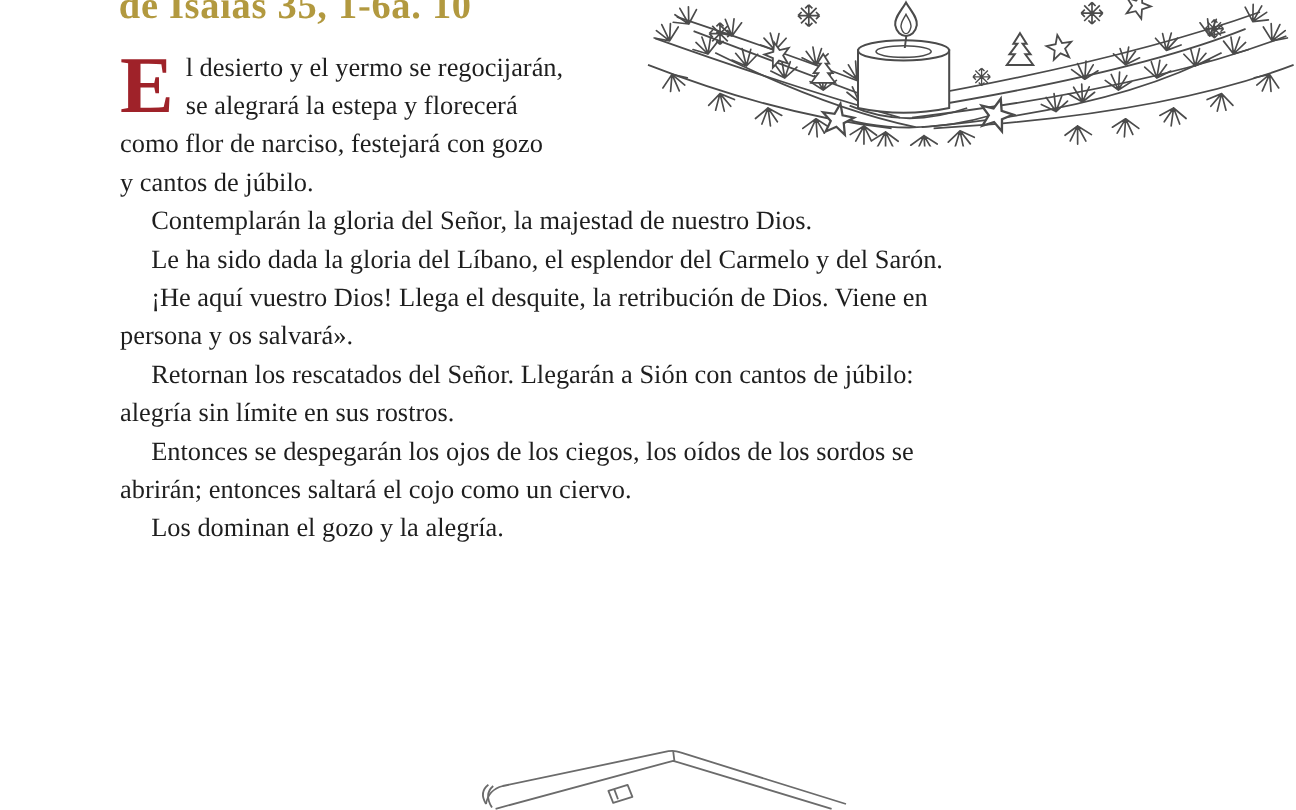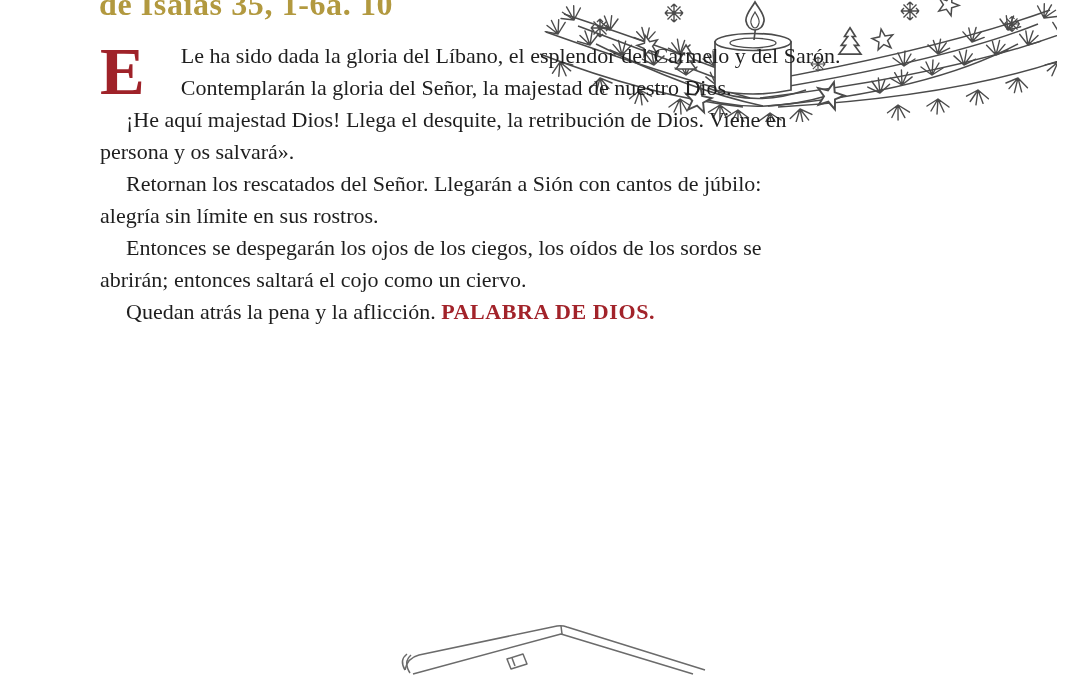--- a/index.html
+++ b/index.html
@@ -1,18 +1,19 @@
 <!DOCTYPE html>
 <html><head>
 <meta charset="utf-8">
 <style>
   html,body{margin:0;padding:0;background:#fff;}
   .page{
     position:relative;width:1057px;height:675px;background:#ffffff;overflow:hidden;
     font-family:"Liberation Serif","DejaVu Serif",serif;
+    padding-left:23px;
   }
   .heading{
     position:absolute;left:99px;top:-14px;
     font-size:32px;font-weight:700;color:#b2993f;letter-spacing:.6px;white-space:nowrap;
   }
   .reading{
     position:absolute;left:100px;top:40px;width:882px;
     font-size:22px;line-height:32px;color:#1e1e1e;
   }
   .reading p{margin:0;padding:0;}
@@ -131,30 +132,33 @@
         <ellipse cx="215" cy="42" rx="38" ry="8.5"></ellipse>
         <ellipse cx="215" cy="43" rx="23" ry="4.8" fill="none" stroke-width="1.3"></ellipse>
         <path d="M216,40 L217.5,28" fill="none" stroke-width="1.6"></path>
         <path d="M217,2 C221,9 227,15 226,21 C225,27 221,30 217,30 C213,30 209,27 208,21 C207,15 213,9 217,2 Z"></path>
         <path d="M217,12 C219,16 222,19 221,23 C220,26.5 219,28 217,28 C215,28 214,26.5 213,23 C212,19 215,16 217,12 Z" stroke-width="1.2"></path>
       </g>
     </svg>
   </div>
 
   <div class="reading">
-    <p class="p-first"><span class="dropcap">E</span></p>
+    <p class="p-first"><span class="dropcap">E</span><span class="pre">l desierto y el yermo se regocijarán,
+se alegrará la estepa y florecerá
+como flor de narciso, festejará con gozo
+y cantos de júbilo.</span></p>
+    <p class="indent pre">Contemplarán la gloria del Señor, la majestad de nuestro Dios.</p>
     <p class="indent pre">Le ha sido dada la gloria del Líbano, el esplendor del Carmelo y del Sarón.</p>
-    <p class="indent pre">Contemplarán la gloria del Señor, la majestad de nuestro Dios.</p>
-    <p class="indent pre">¡He aquí majestad Dios! Llega el desquite, la retribución de Dios. Viene en
+    <p class="indent pre">¡He aquí vuestro Dios! Llega el desquite, la retribución de Dios. Viene en
 persona y os salvará».</p>
     <p class="indent pre">Retornan los rescatados del Señor. Llegarán a Sión con cantos de júbilo:
 alegría sin límite en sus rostros.</p>
     <p class="indent pre">Entonces se despegarán los ojos de los ciegos, los oídos de los sordos se
 abrirán; entonces saltará el cojo como un ciervo.</p>
-    <p class="indent"><span>Quedan atrás la pena y la aflicción.</span> <span class="emph">PALABRA DE DIOS.</span></p>
+    <p class="indent pre">Los dominan el gozo y la alegría.</p>
   </div>
 
   <div class="book">
     <svg viewBox="0 0 420 67" width="420" height="67">
       <g stroke="#6b6b6b" stroke-width="1.5" fill="none" stroke-linejoin="round">
         <path d="M20,62 Q22,50 34,47 L172,18 Q177,17 182,19 L320,62"></path>
         <path d="M28,66 L176,26 L308,66"></path>
         <path d="M176,18 L177,26"></path>
         <path d="M20,62 q-6,-10 2,-16 M25,65 q-7,-11 1,-18"></path>
         <path d="M122,51 l16,-5 l4,10 l-16,5 Z" fill="#ffffff"></path>

